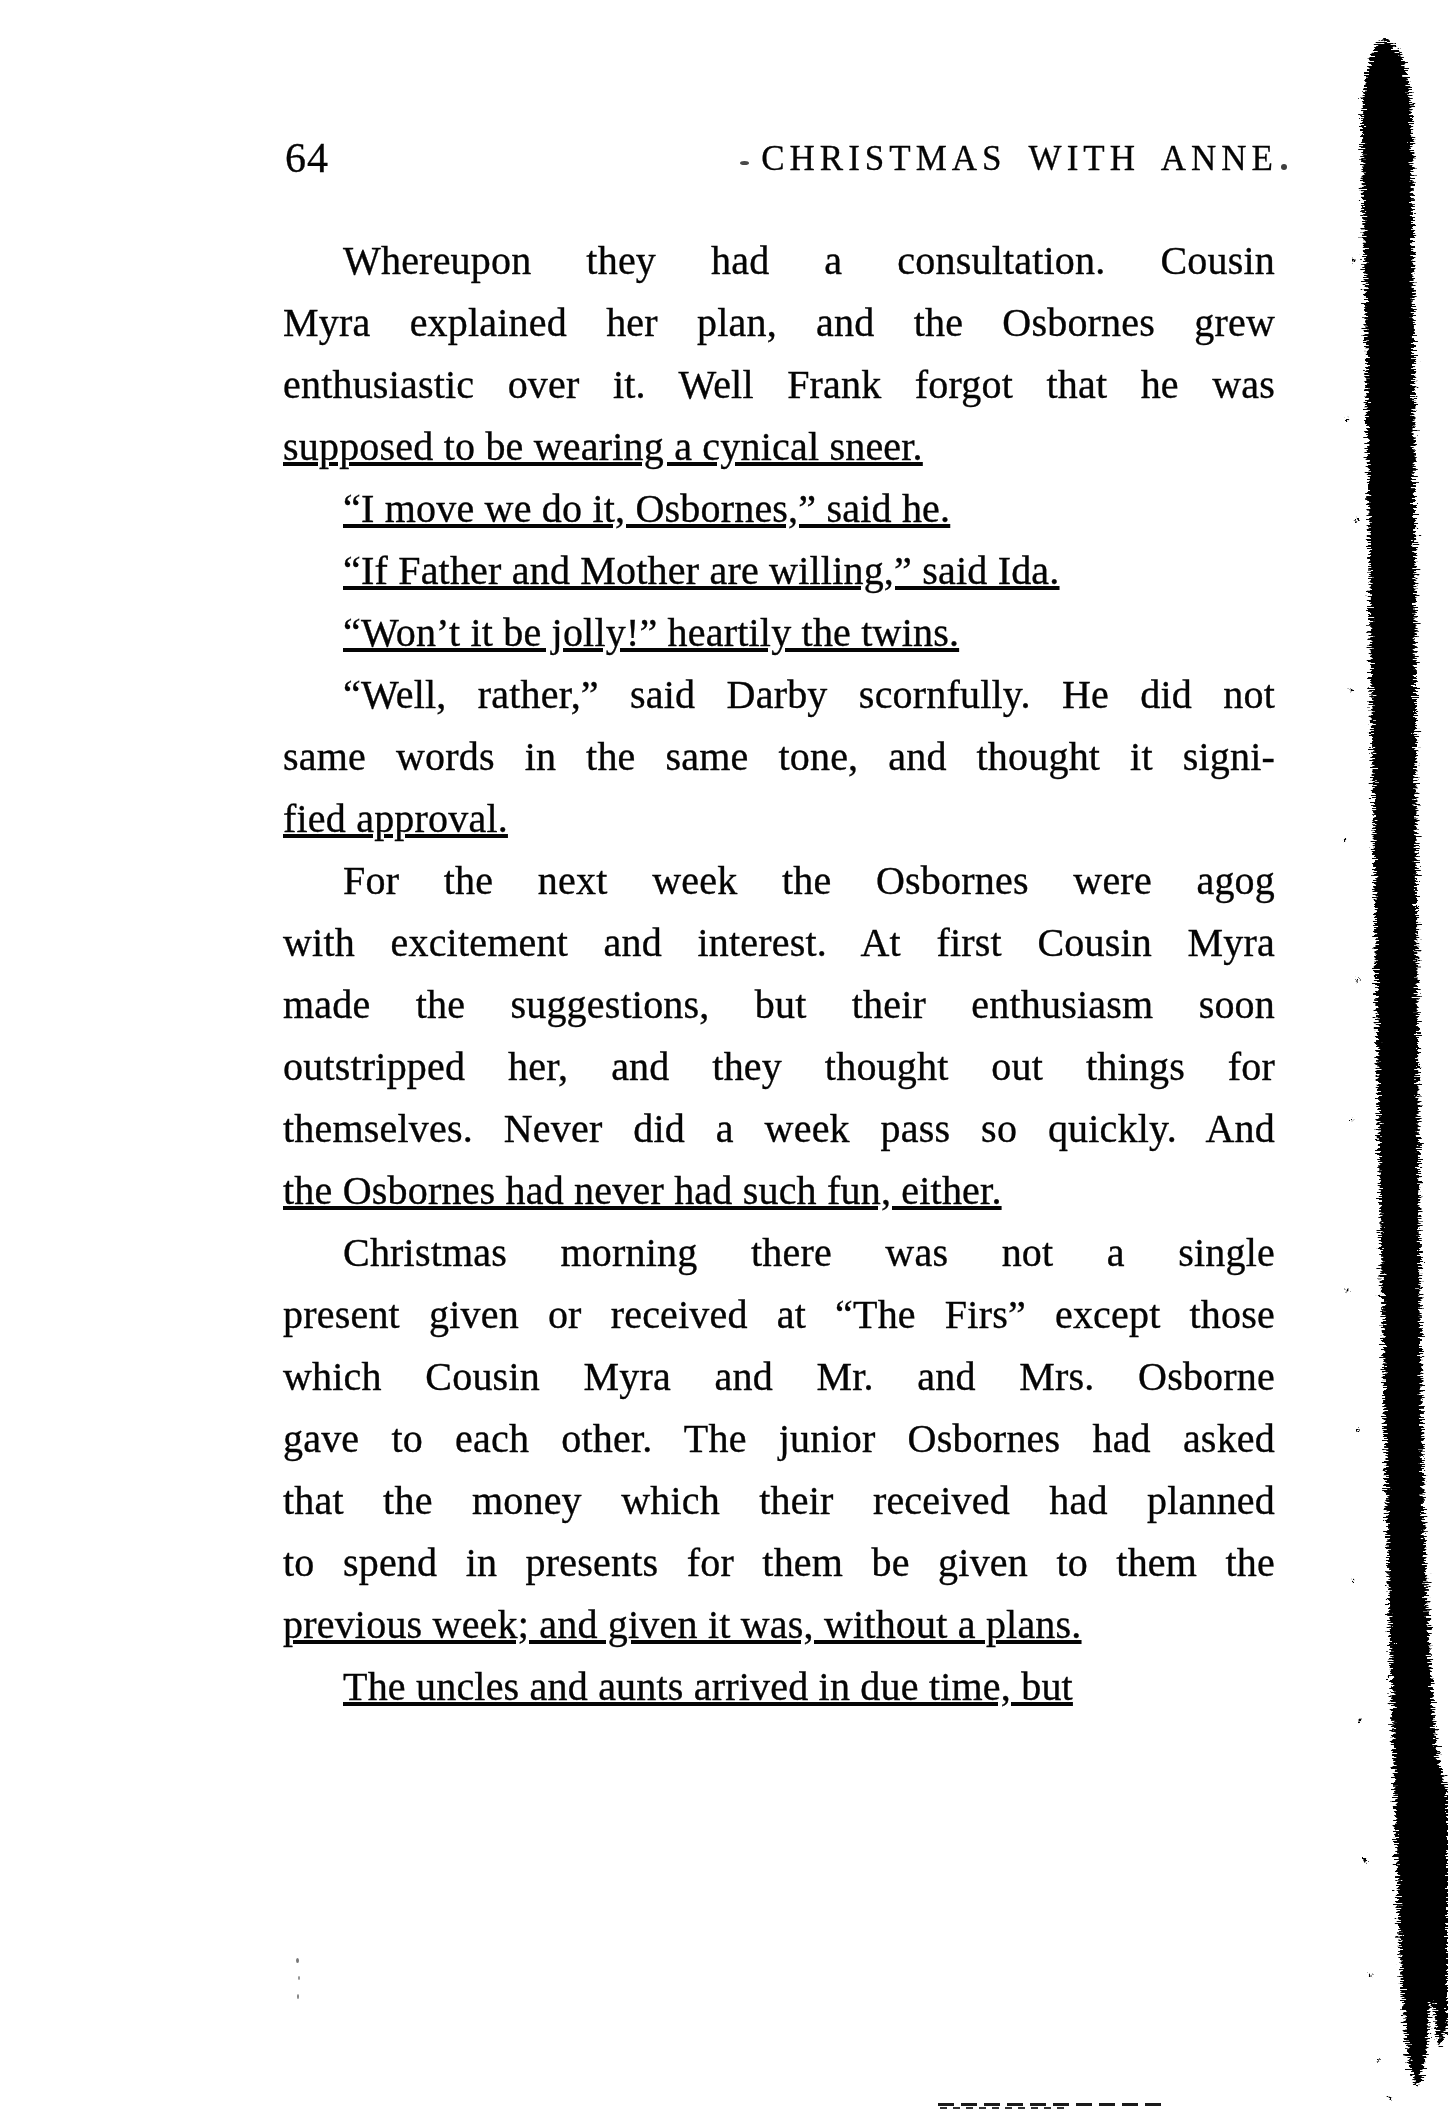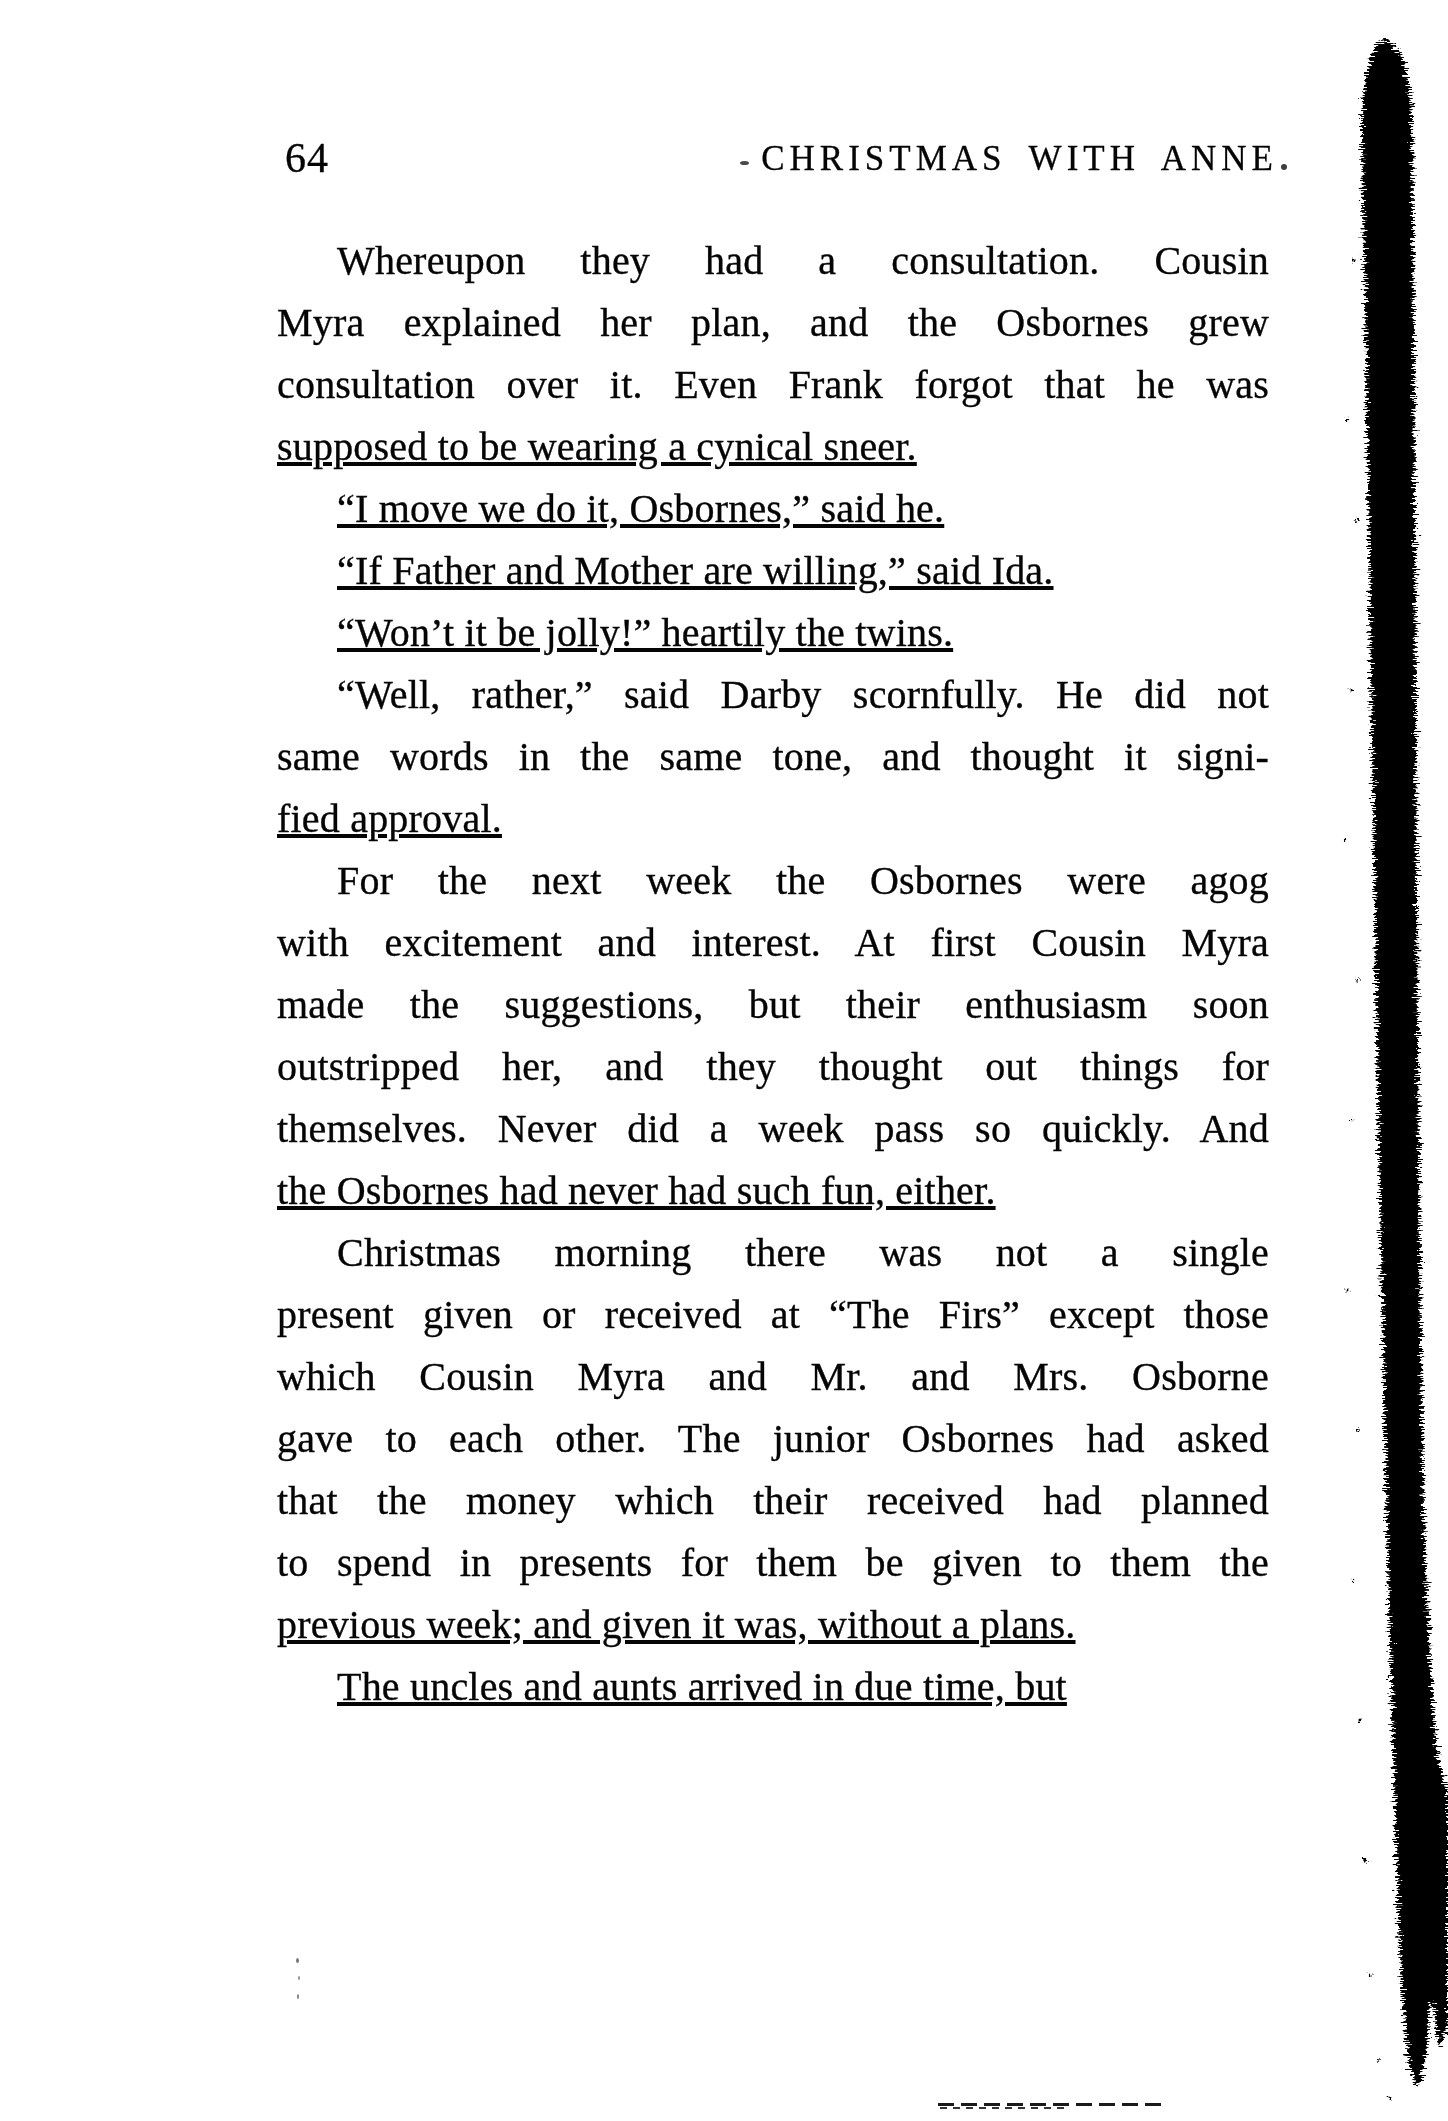--- a/index.html
+++ b/index.html
@@ -29,21 +29,21 @@
     font-size: 35px;
     line-height: 35px;
     letter-spacing: 5px;
     word-spacing: 9px;
     white-space: nowrap;
     margin-left: 32px;
     -webkit-text-stroke: 0.3px #050505;
   }
   .text-block {
     position: absolute;
-    left: 277px;
+    left: 283px;
     top: 230px;
     width: 992px;
   }
   .paragraph { margin: 0; }
   .line {
     height: 62px;
     line-height: 62px;
     font-size: 40px;
     text-align: justify;
     text-align-last: justify;
@@ -82,21 +82,21 @@
 <div class="page">
 
   <div class="page-number">64</div>
 
   <div class="running-title">CHRISTMAS WITH ANNE</div>
 
   <div class="text-block">
       <div class="paragraph">
         <div class="line indent">Whereupon they had a consultation. Cousin</div>
         <div class="line">Myra explained her plan, and the Osbornes grew</div>
-        <div class="line">consultation over it. Even Frank forgot that he was</div>
+        <div class="line">enthusiastic over it. Well Frank forgot that he was</div>
         <div class="line last">supposed to be wearing a cynical sneer.</div>
       </div>
       <div class="paragraph">
         <div class="line indent last">“I move we do it, Osbornes,” said he.</div>
       </div>
       <div class="paragraph">
         <div class="line indent last">“If Father and Mother are willing,” said Ida.</div>
       </div>
       <div class="paragraph">
         <div class="line indent last">“Won’t it be jolly!” heartily the twins.</div>

